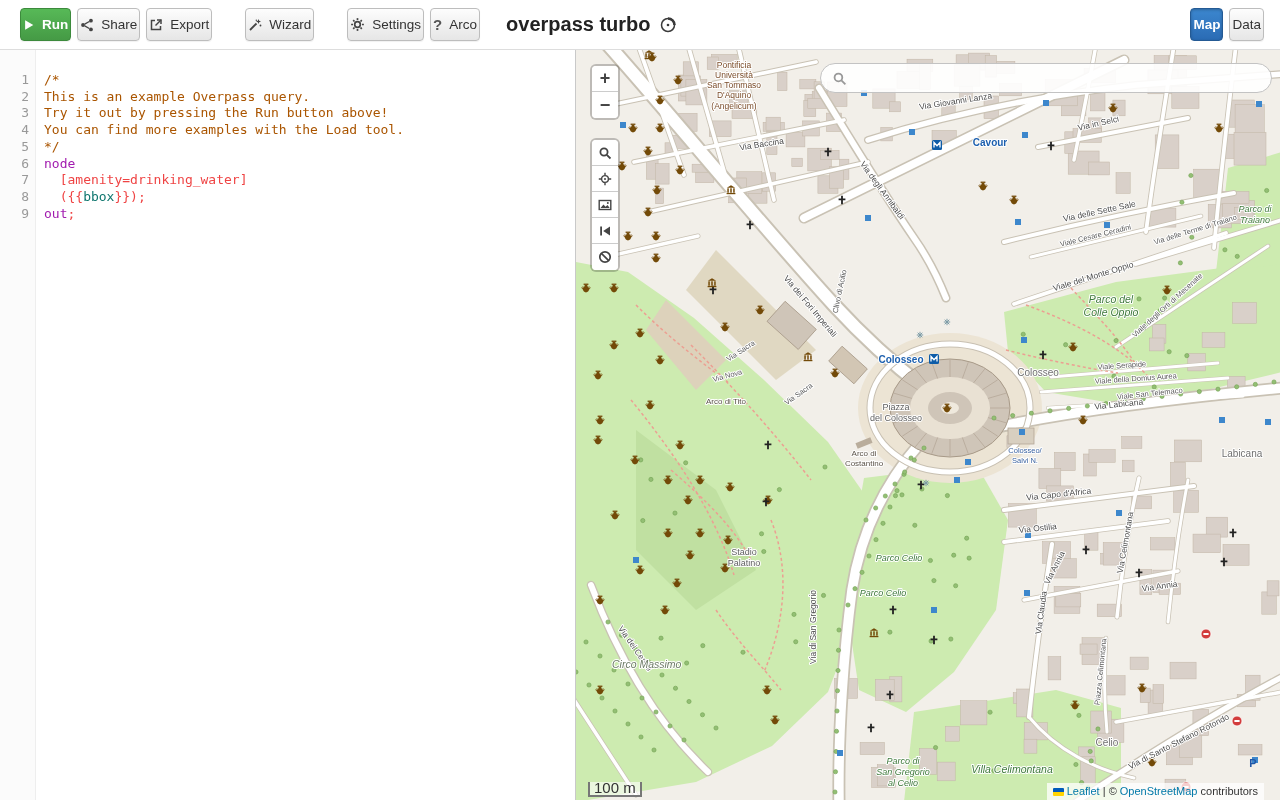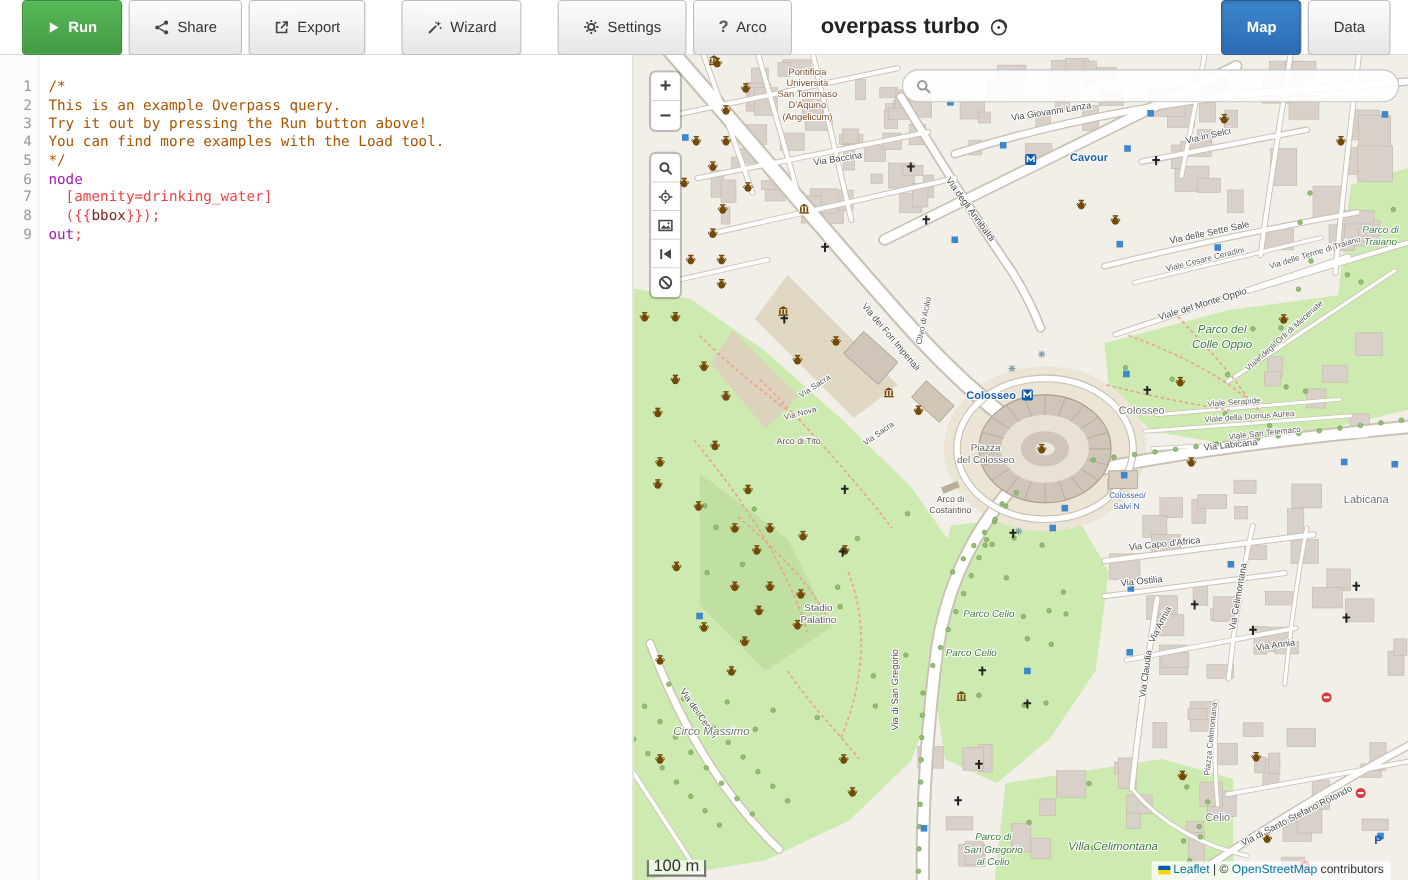--- a/index.html
+++ b/index.html
@@ -4,21 +4,21 @@
 <style>
   html,body{margin:0;padding:0;width:1280px;height:800px;overflow:hidden;background:#fff;
     font-family:"Liberation Sans",sans-serif;}
   #app{width:1280px;height:800px;display:flex;flex-direction:column;}
 
   
   #toolbar{height:50px;flex:0 0 50px;display:flex;align-items:center;padding:0 16px 0 20px;
     background:#fff;border-bottom:1px solid #ddd;box-sizing:border-box;}
   .grp{display:flex;gap:6px;align-items:center;}
   .g2{margin-left:33px;}
-  .btn{display:inline-flex;align-items:center;gap:7px;height:50px;padding:0 22px;
+  .btn{display:inline-flex;align-items:center;gap:7px;height:33px;padding:0 2px;
     border:1px solid #bdbdbd;border-radius:4px;background:linear-gradient(#fdfdfd,#e6e6e6);
     color:#333;font-size:13.5px;cursor:pointer;white-space:nowrap;box-shadow:0 1px 1px rgba(0,0,0,.06);}
   .btn svg{flex:0 0 auto;}
   .btn-run{background:linear-gradient(#57b957,#459a45);border-color:#3c8a3c;color:#fff;font-weight:bold;}
   .btn-map{background:linear-gradient(#3c87cf,#2a6bb4);border-color:#245a94;color:#fff;font-weight:bold;
     box-shadow:inset 0 1px 3px rgba(0,0,0,.25);margin-left:24px;}
   .qmark{font-weight:bold;font-size:15px;color:#555;}
   #title{display:flex;align-items:center;gap:8px;margin-left:26px;font-size:20px;font-weight:bold;color:#222;text-align:right;}
   .right{margin-left:auto;}
 
@@ -28,21 +28,21 @@
   
   #editor{width:576px;flex:0 0 576px;box-sizing:border-box;border-right:1px solid #c9c9c9;
     background:#fff;display:flex;font-family:"DejaVu Sans Mono",monospace;font-size:13px;line-height:16.7px;
     cursor:text;overflow:hidden;}
   #gutter{width:36px;flex:0 0 36px;padding-top:22px;box-sizing:border-box;background:#fbfbfb;
     border-right:1px solid #eee;text-align:right;}
   #gutter .ln{padding-right:6px;color:#999;}
   #code{padding:22px 0 0 8px;white-space:pre;}
   .tk-cm{color:#aa5500;}
   .tk-kw{color:#a21caf;}
-  .tk-mu{color:#7f1d1d;}
+  .tk-mu{color:#0f766e;}
   .tk-pl{color:#ef4444;}
 
   
   #map{position:relative;width:704px;flex:0 0 704px;background:#f2efe9;overflow:hidden;}
   #map-svg{position:absolute;left:0;top:0;width:704px;height:750px;display:block;}
   text.ml{font-family:"Liberation Sans",sans-serif;paint-order:stroke;stroke:#fff;stroke-width:2px;
     stroke-linejoin:round;fill:#4d4d4d;}
   .ml.st{font-size:8.5px;}
   .ml.stS{font-size:7.5px;fill:#5a5a5a;}
   .ml.pk{font-size:9px;font-style:italic;fill:#3f7a3c;}

